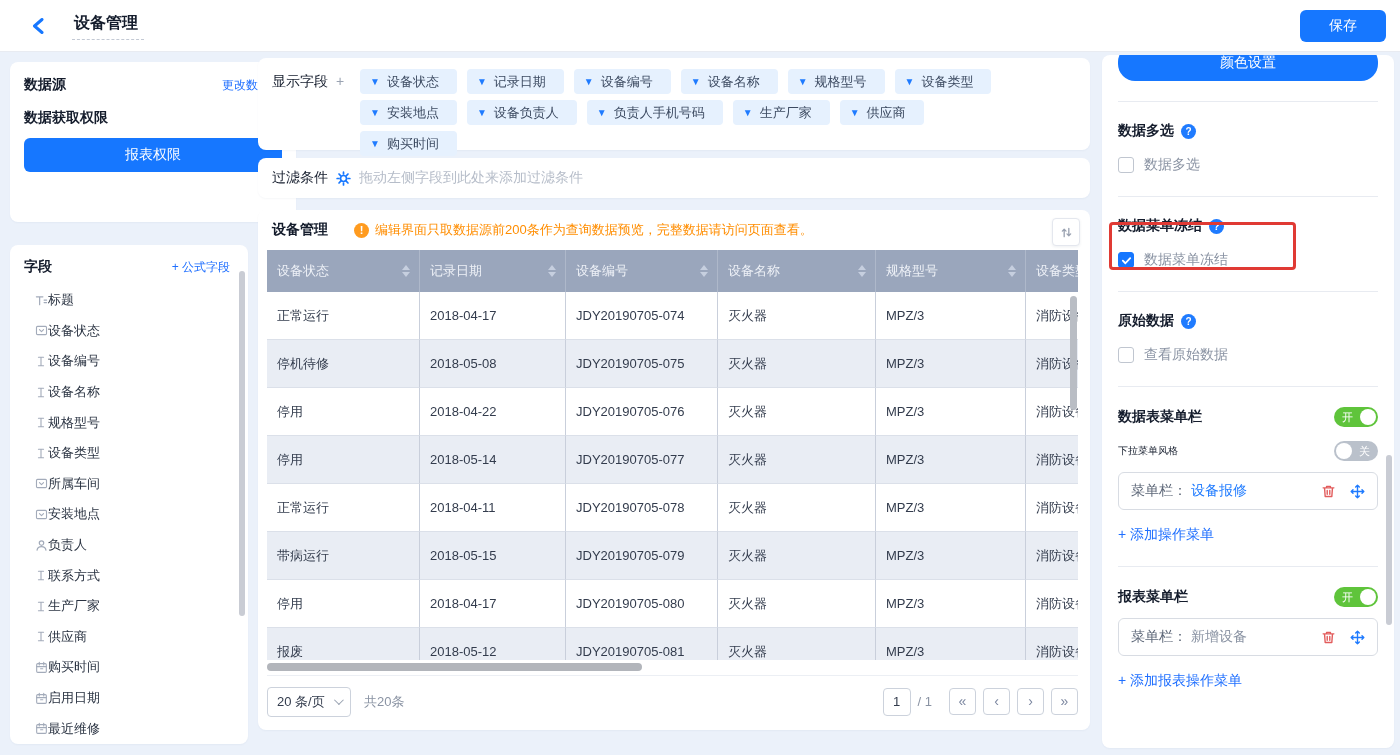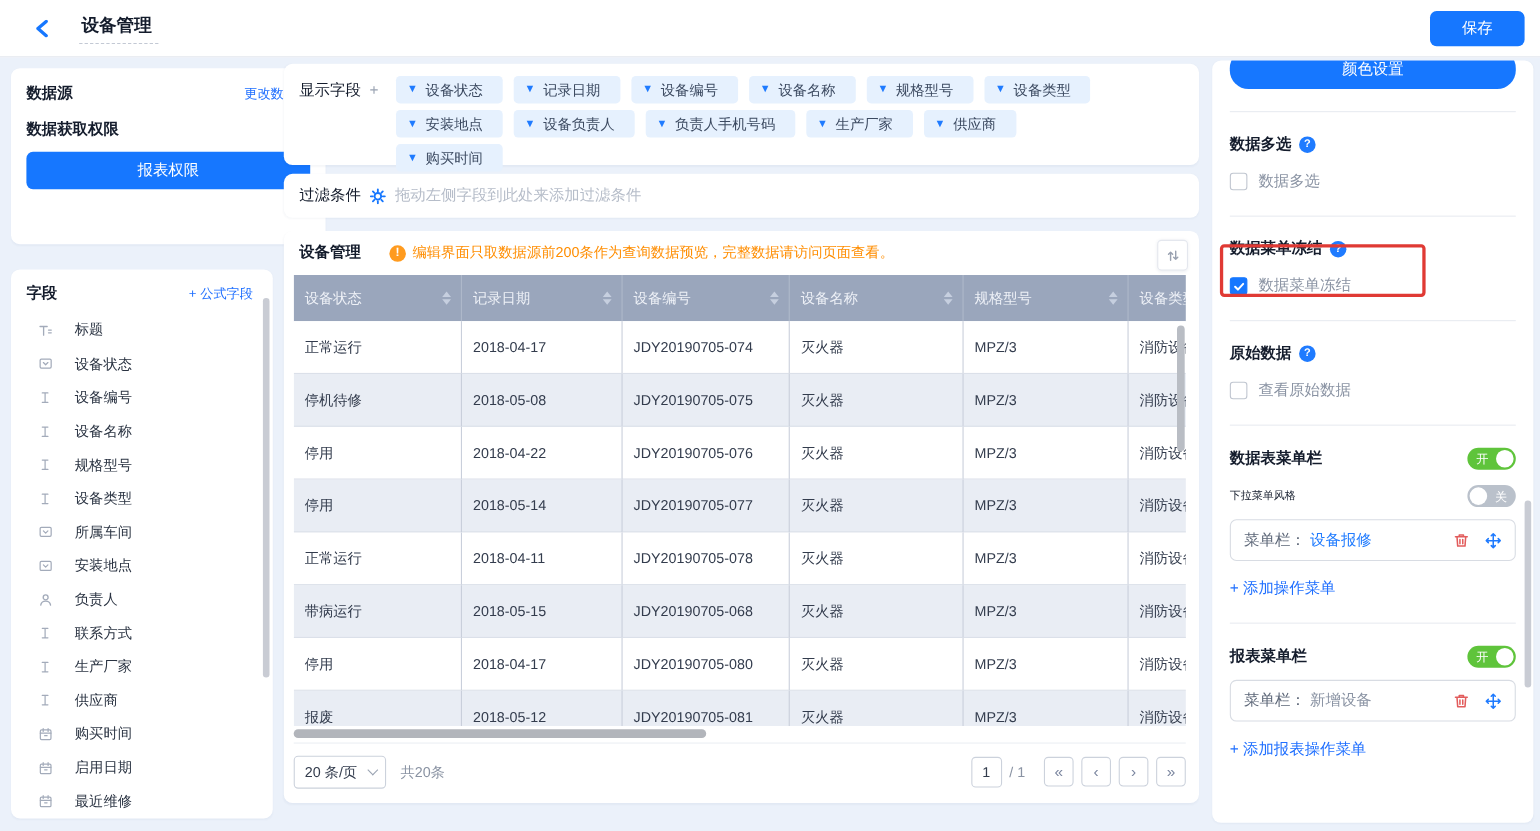--- a/index.html
+++ b/index.html
@@ -25,21 +25,21 @@
   .sec-title { font-size:14px; font-weight:bold; color:#141c2c; }
   .blue-link { font-size:12px; color:#1f6fff; cursor:pointer; text-decoration:none; }
   .ds-item { margin-top:11px; height:32px; background:#f4f6f9; border-radius:4px; display:flex;
              align-items:center; padding-left:10px; gap:7px; color:#2a3342; cursor:pointer; }
   .perm-title { margin-top:15px; font-size:14px; font-weight:bold; color:#141c2c; }
   .perm-btn { margin-top:11px; width:100%; height:34px; background:#1677ff; color:#fff; border:none;
               border-radius:6px; font-size:14px; cursor:pointer; }
   .card-fields { left:10px; top:245px; width:238px; height:499px; padding:13px 10px 10px 14px; overflow:hidden; }
   .fields-head { display:flex; align-items:center; justify-content:space-between; padding-right:8px; }
   .field-list { margin-top:9px; }
-  .field-item { height:30.6px; display:flex; align-items:center; gap:20px; padding-left:10px;
+  .field-item { height:30.6px; display:flex; align-items:center; gap:0; padding-left:10px;
                 color:#2a3342; cursor:grab; border-radius:4px; }
   .f-icon { width:14px; height:14px; display:flex; align-items:center; justify-content:center; }
   .v-scroll { position:absolute; width:6px; background:#c9ccd4; border-radius:3px; }
   .fields-scroll { right:3px; top:26px; height:345px; }
   
   .card-display { left:258px; top:58px; width:832px; height:92px; padding:11px 14px; display:flex; }
   .display-label { display:flex; align-items:flex-start; gap:8px; width:88px; padding-top:4px; flex:none; }
   .display-label .lbl { font-size:14px; color:#141c2c; }
   .add-plus { color:#9aa3b2; font-size:14px; cursor:pointer; }
   .tag-rows { flex:1; }
@@ -487,21 +487,21 @@
           <div class="td">正常运行</div>
           <div class="td">2018-04-11</div>
           <div class="td">JDY20190705-078</div>
           <div class="td">灭火器</div>
           <div class="td">MPZ/3</div>
           <div class="td">消防设备</div>
         </div>
         <div class="tr alt">
           <div class="td">带病运行</div>
           <div class="td">2018-05-15</div>
-          <div class="td">JDY20190705-068</div>
+          <div class="td">JDY20190705-079</div>
           <div class="td">灭火器</div>
           <div class="td">MPZ/3</div>
           <div class="td">消防设备</div>
         </div>
         <div class="tr">
           <div class="td">停用</div>
           <div class="td">2018-04-17</div>
           <div class="td">JDY20190705-080</div>
           <div class="td">灭火器</div>
           <div class="td">MPZ/3</div>

